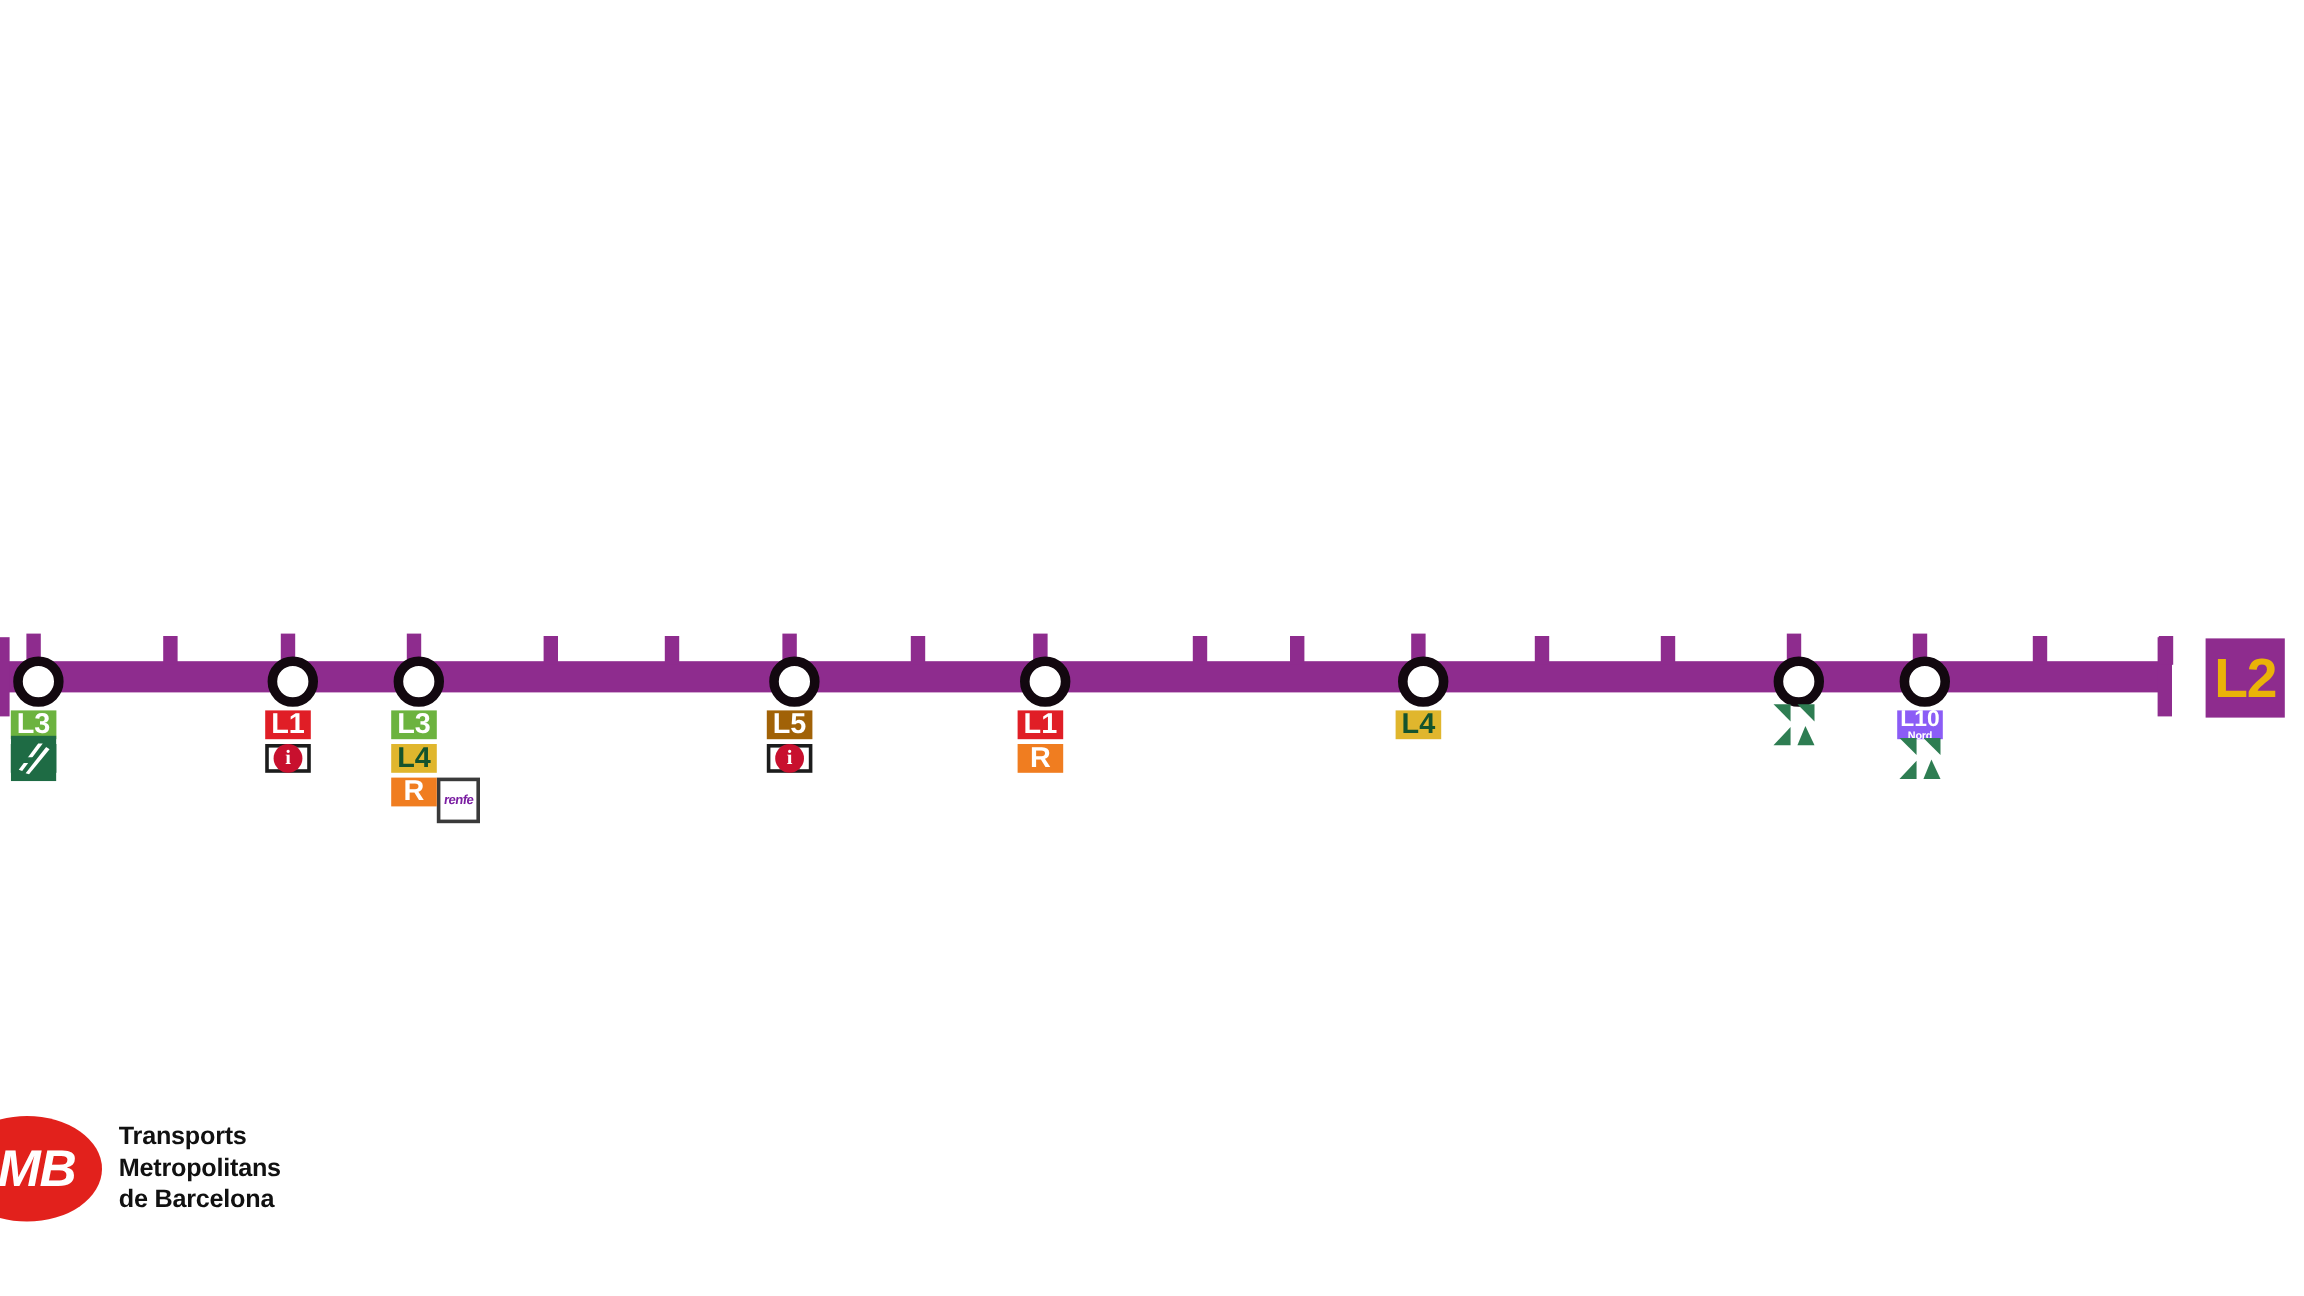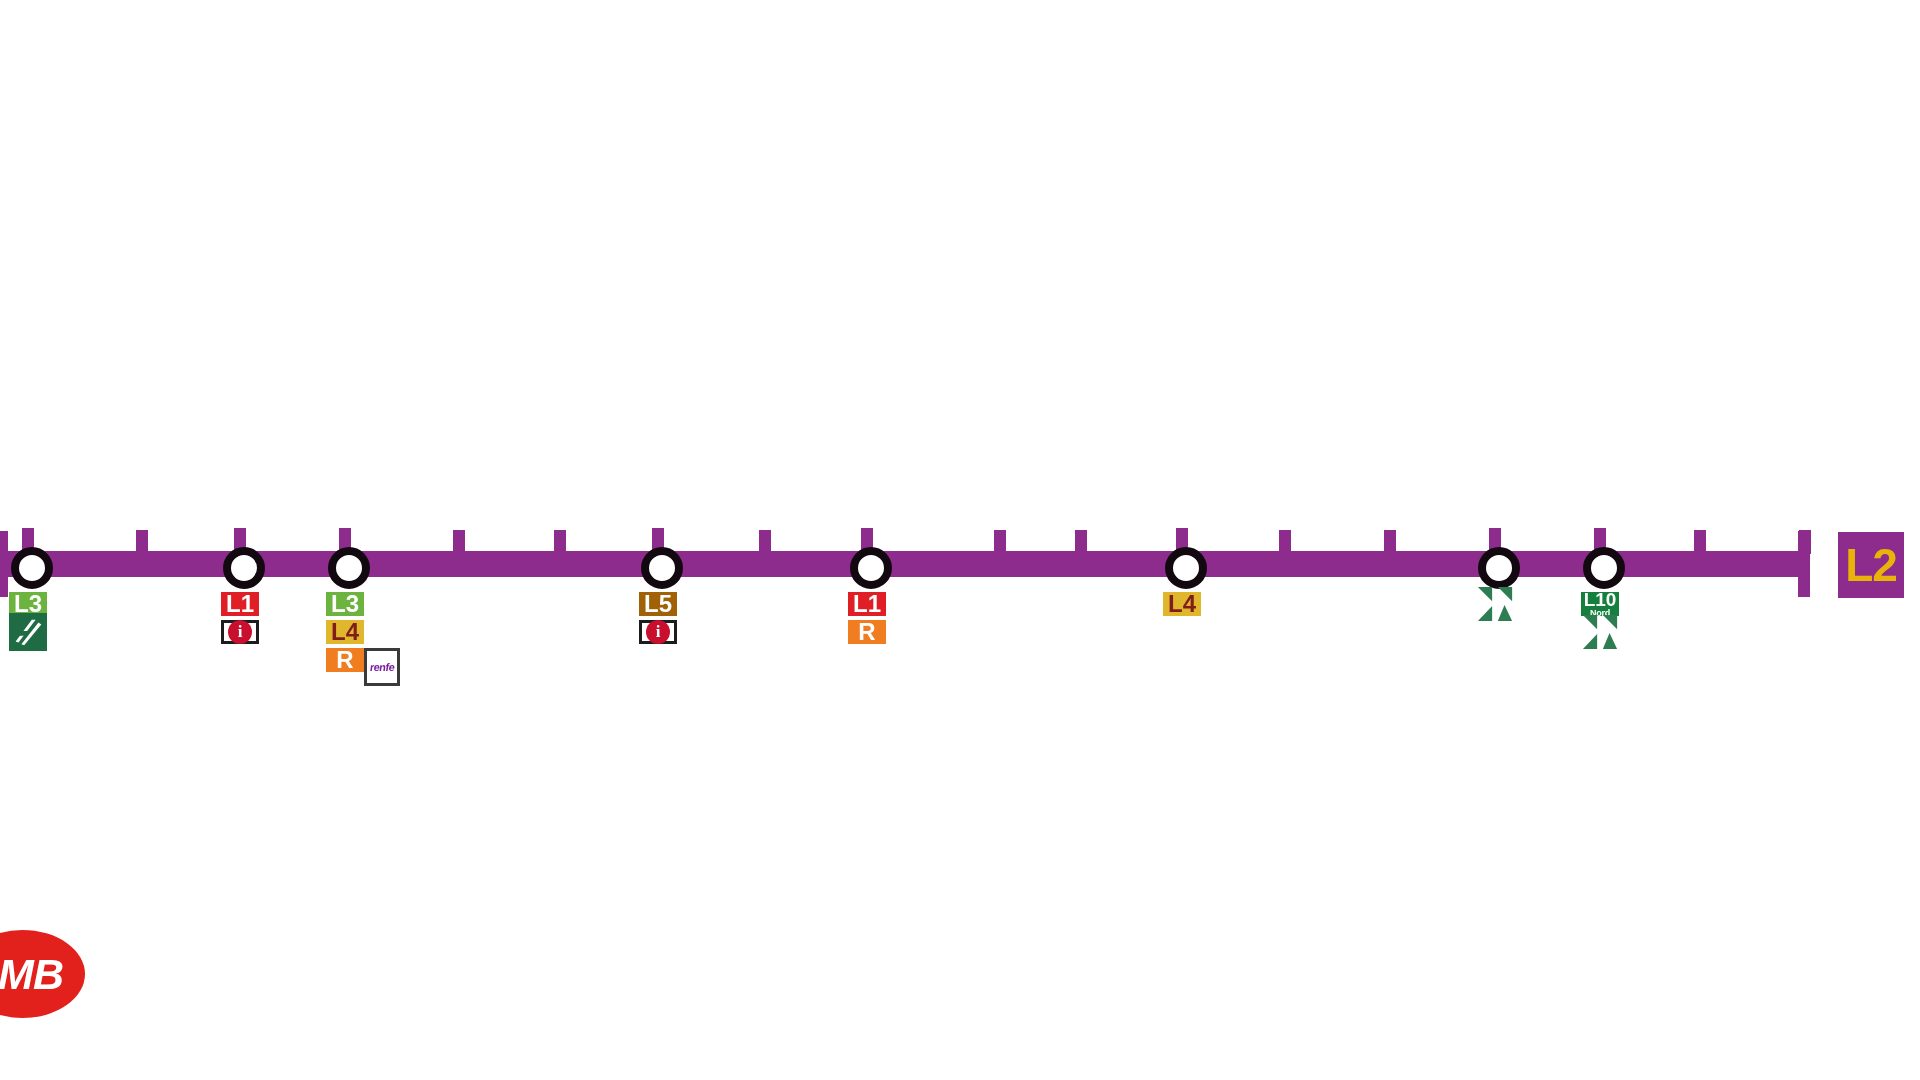--- a/index.html
+++ b/index.html
@@ -77,25 +77,25 @@
   .badge{
     width:38px;height:24px;
     display:flex;align-items:center;justify-content:center;
     font-weight:bold;font-size:24px;
     color:#ffffff;
     box-sizing:border-box;
     position:relative;
   }
   .badge.l1{background:#E01E26;}
   .badge.l3{background:#6CB33F;}
-  .badge.l4{background:#E0B62D;color:#7f1d1d;}
+  .badge.l4{background:#E0B62D;color:#14532d;}
   .badge.l5{background:#a16207;}
   .badge.r{background:#F07D20;}
   .badge.l10{
-    background:#15803d;
+    background:#8b5cf6;
     flex-direction:column;
     justify-content:center;
     gap:0;
     line-height:1;
   }
   .badge.l10 .l10-main{font-size:19px;}
   .badge.l10 .l10-sub{font-size:9px;letter-spacing:-.2px;}
 
   
   .badge.info{
@@ -301,15 +301,20 @@
       </div>
       <div class="station" style="left: 1805px;">
         <div class="tick"></div>
       </div>
     </div>
 
   <div class="l2-badge">L2</div>
 
   <div class="tmb">
     <div class="tmb-ellipse">MB</div>
+    <div class="tmb-text">
+      <div>Transports</div>
+      <div>Metropolitans</div>
+      <div>de Barcelona</div>
+    </div>
   </div>
 
 </div>
 
 </body></html>

